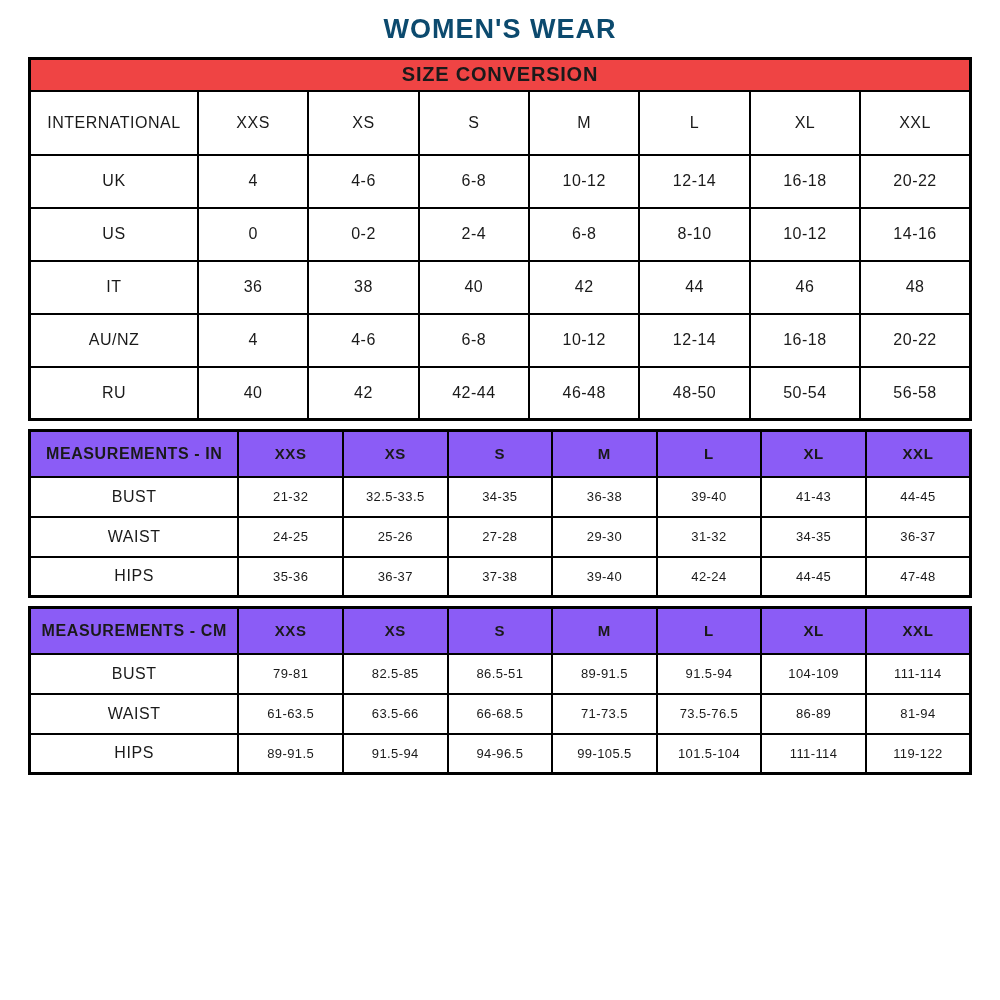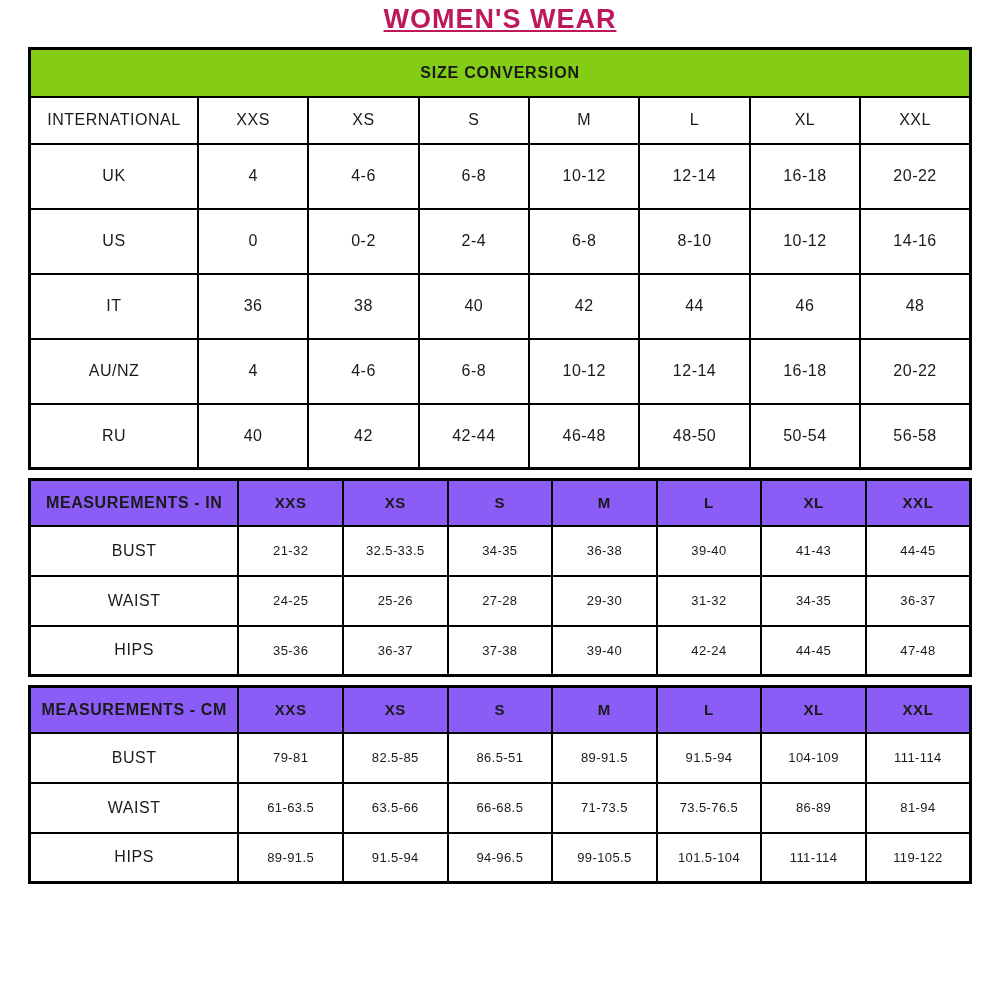--- a/index.html
+++ b/index.html
@@ -9,23 +9,22 @@
     background: #ffffff;
     font-family: "Liberation Sans", sans-serif;
     color: #1a1a1a;
     overflow: hidden;
   }
   .title {
     text-align: center;
     font-size: 27px;
     font-weight: bold;
     letter-spacing: 1px;
-    margin: 4px 0 12px 0;
-    color: #be185d;
-    text-decoration: underline;
+    margin: 14px 0 12px 0;
+    color: #0c4a6e;
   }
   table {
     border-collapse: collapse;
     table-layout: fixed;
     width: 944px;
     margin: 0 auto 8px auto;
     border: 3px solid #000;
   }
   td {
     border: 2px solid #000;
@@ -33,39 +32,39 @@
     vertical-align: middle;
     padding: 0 4px;
     color: #1a1a1a;
   }
   
   .t1 col.label-col { width: 17.9%; }
   .t23 col.label-col { width: 22.2%; }
 
   
   .caption-cell {
-    background: #84cc16;
-    height: 48px;
+    background: #ef4444;
+    height: 32px;
     font-weight: bold;
-    font-size: 16px;
+    font-size: 20px;
     letter-spacing: 0.8px;
   }
-  .t1 .head-row td { height: 47px; font-size: 16px; letter-spacing: 0.5px; }
-  .t1 .data-row td { height: 65px; font-size: 16px; letter-spacing: 0.5px; }
+  .t1 .head-row td { height: 64px; font-size: 16px; letter-spacing: 0.5px; }
+  .t1 .data-row td { height: 53px; font-size: 16px; letter-spacing: 0.5px; }
 
   
   .t23 .m-head td {
     background: #8b5cf6;
     height: 46px;
     font-weight: bold;
     font-size: 15px;
     letter-spacing: 0.6px;
   }
   .t23 .m-head td.m-title { font-size: 16px; }
-  .t23 .m-row td { height: 50px; font-size: 13px; letter-spacing: 0.4px; }
+  .t23 .m-row td { height: 40px; font-size: 13px; letter-spacing: 0.4px; }
   .t23 .m-row td.row-label { font-size: 16px; letter-spacing: 0.6px; }
 </style>
 </head>
 <body>
 
 <div class="page">
 
   <h1 class="title">WOMEN'S WEAR</h1>
 
   <table class="t1">

